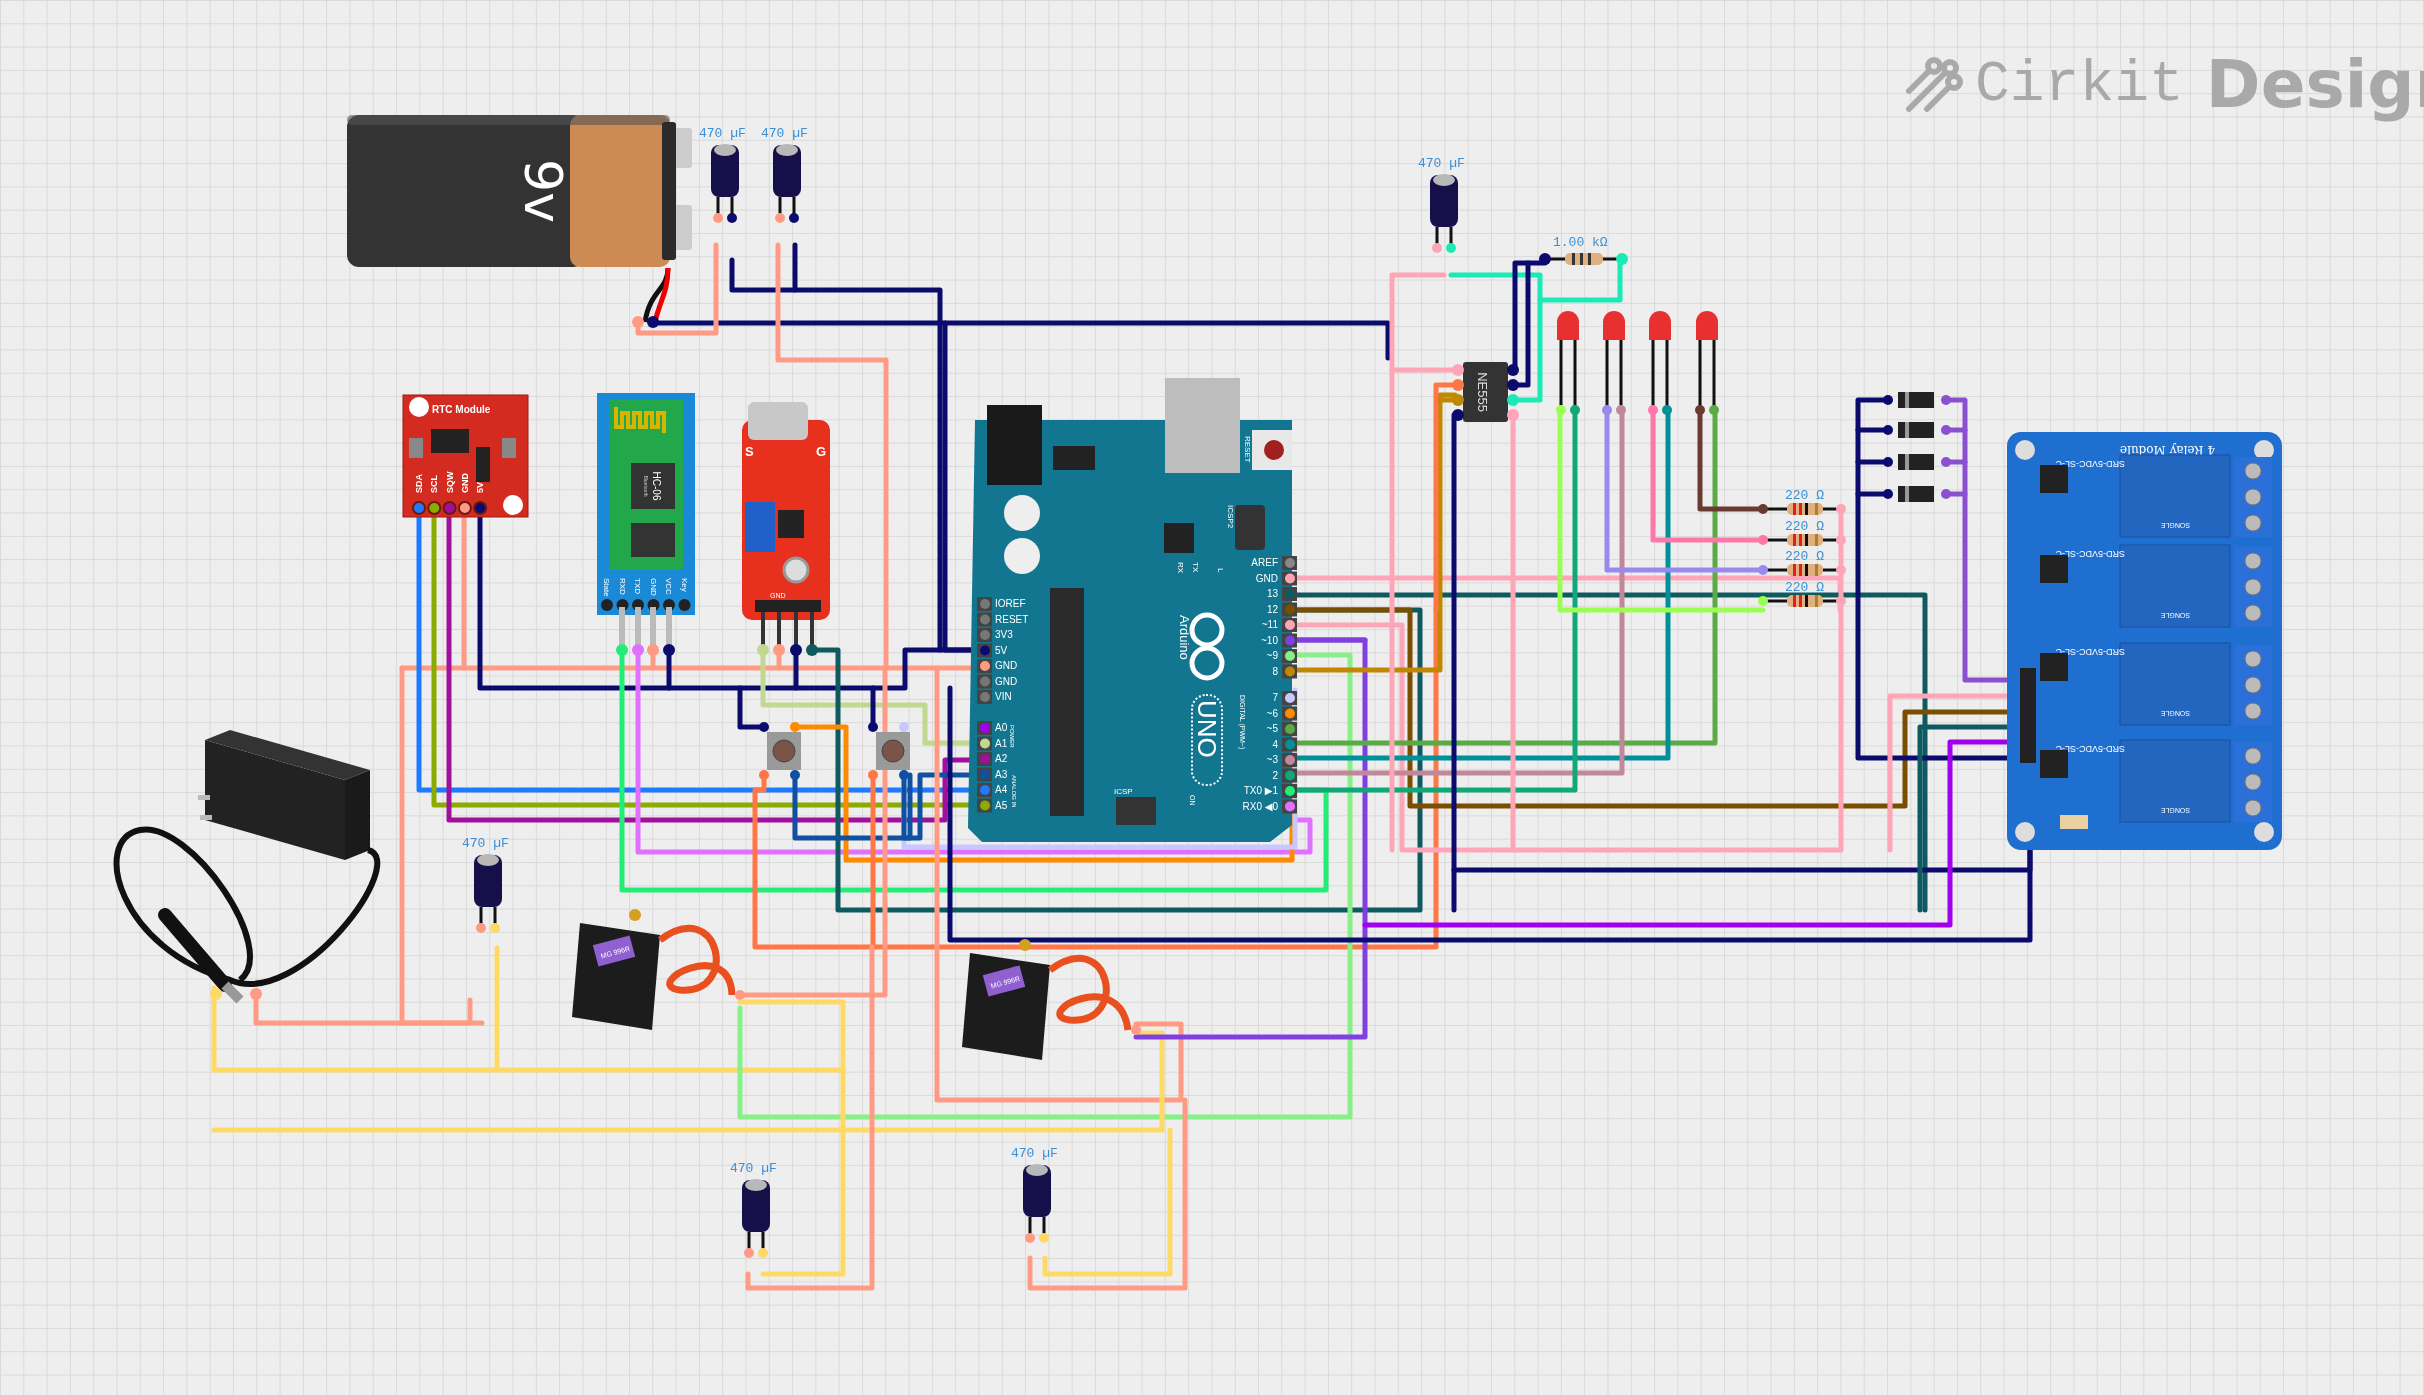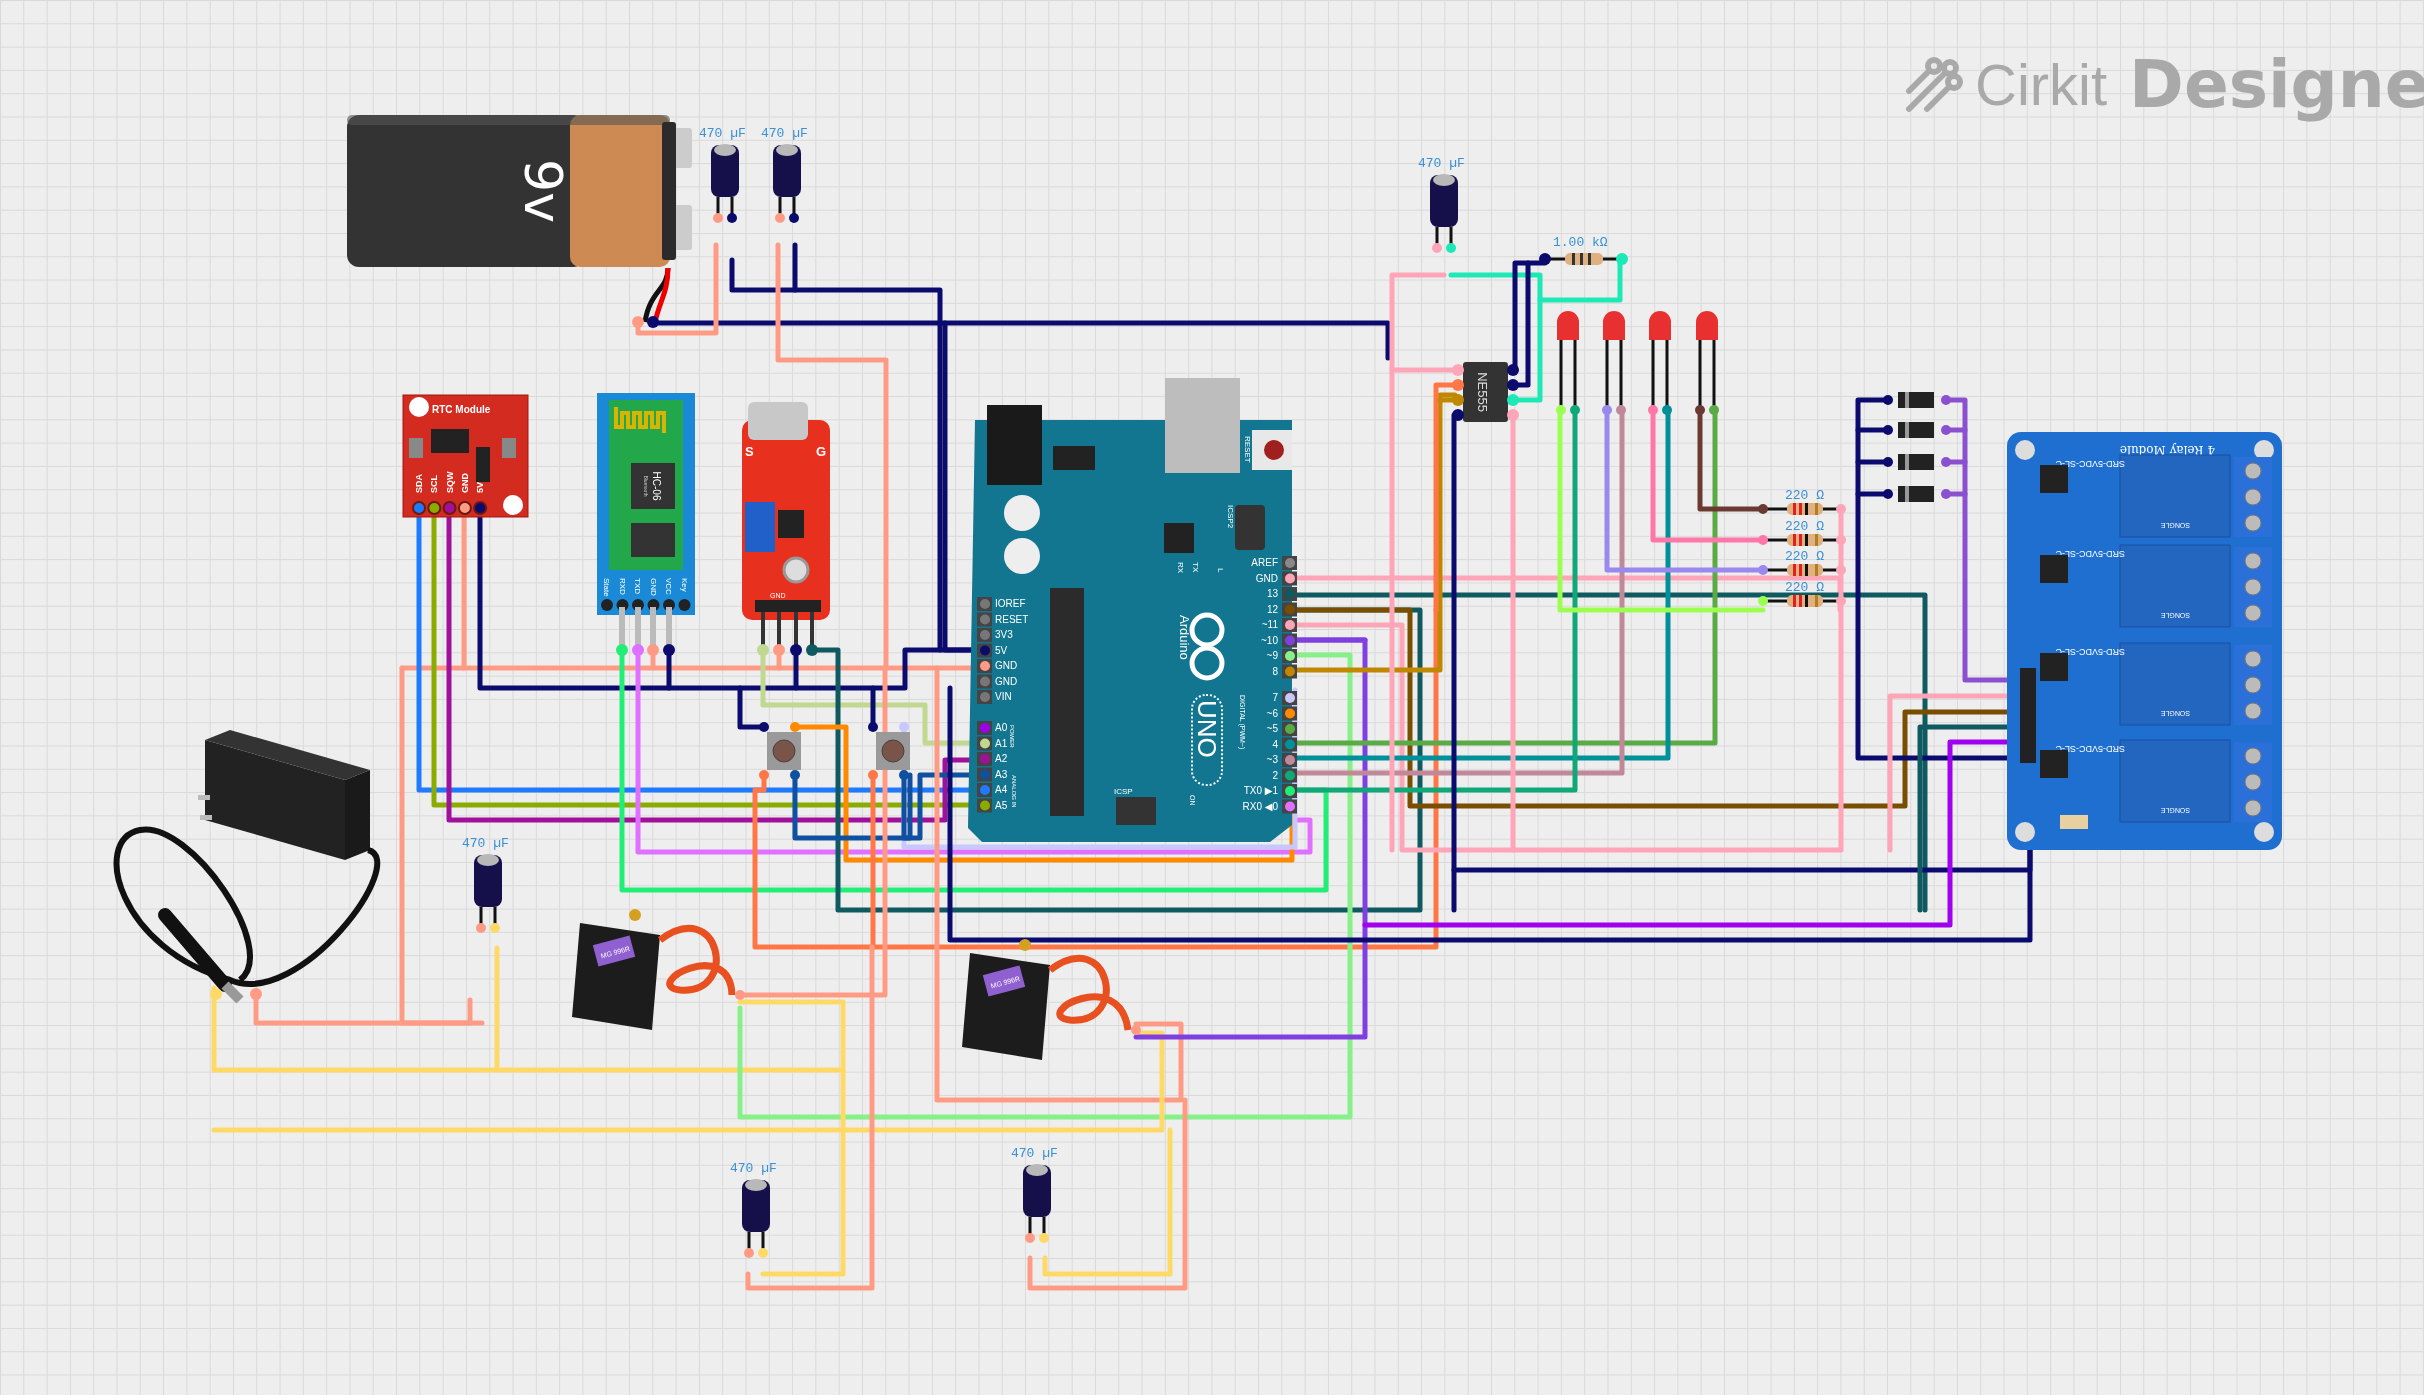--- a/index.html
+++ b/index.html
@@ -5,21 +5,21 @@
   html,body{margin:0;padding:0;}
   body{width:2424px;height:1395px;overflow:hidden;background:#eeeeee;font-family:"Liberation Sans",sans-serif;}
   #canvas{position:absolute;left:0;top:0;width:2424px;height:1395px;
     background-color:#eeeeee;
     background-image:linear-gradient(#d9d9d9 1px,transparent 1px),linear-gradient(90deg,#d9d9d9 1px,transparent 1px);
     background-size:23.3px 23.3px;}
   svg{position:absolute;left:0;top:0;}
   .lbl{font-family:"Liberation Mono",monospace;fill:#3a8fd6;font-size:13px;}
   .pin-txt{font-family:"Liberation Sans",sans-serif;fill:#fff;font-size:10px;}
   .brand{position:absolute;left:1905px;top:46px;display:flex;align-items:center;color:#a9a9a9;}
-  .brand .c{font-size:58px;font-family:Liberation Sans, sans-serif;margin-left:10px;}
+  .brand .c{font-size:58px;font-family:Liberation Mono, monospace;margin-left:10px;}
   .brand .d{font-size:66px;font-weight:bold;font-family:"DejaVu Sans",sans-serif;margin-left:22px;}
   .wire{fill:none;stroke-width:5;stroke-linejoin:round;stroke-linecap:round;}
 </style>
 </head>
 <body>
 
 <div id="canvas">
 
   <div class="brand">
     <svg width="60" height="56" style="position:static" viewBox="0 0 60 56">

